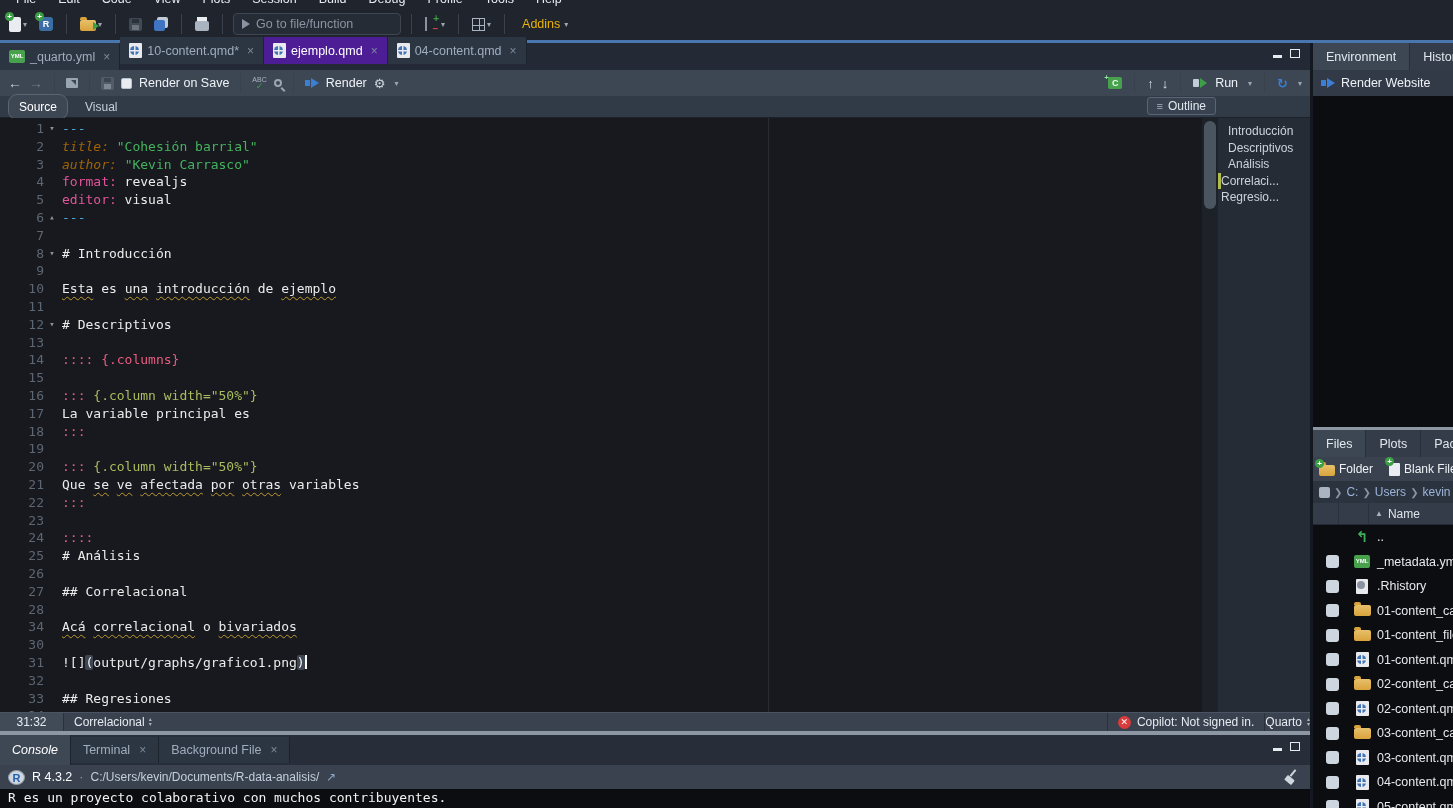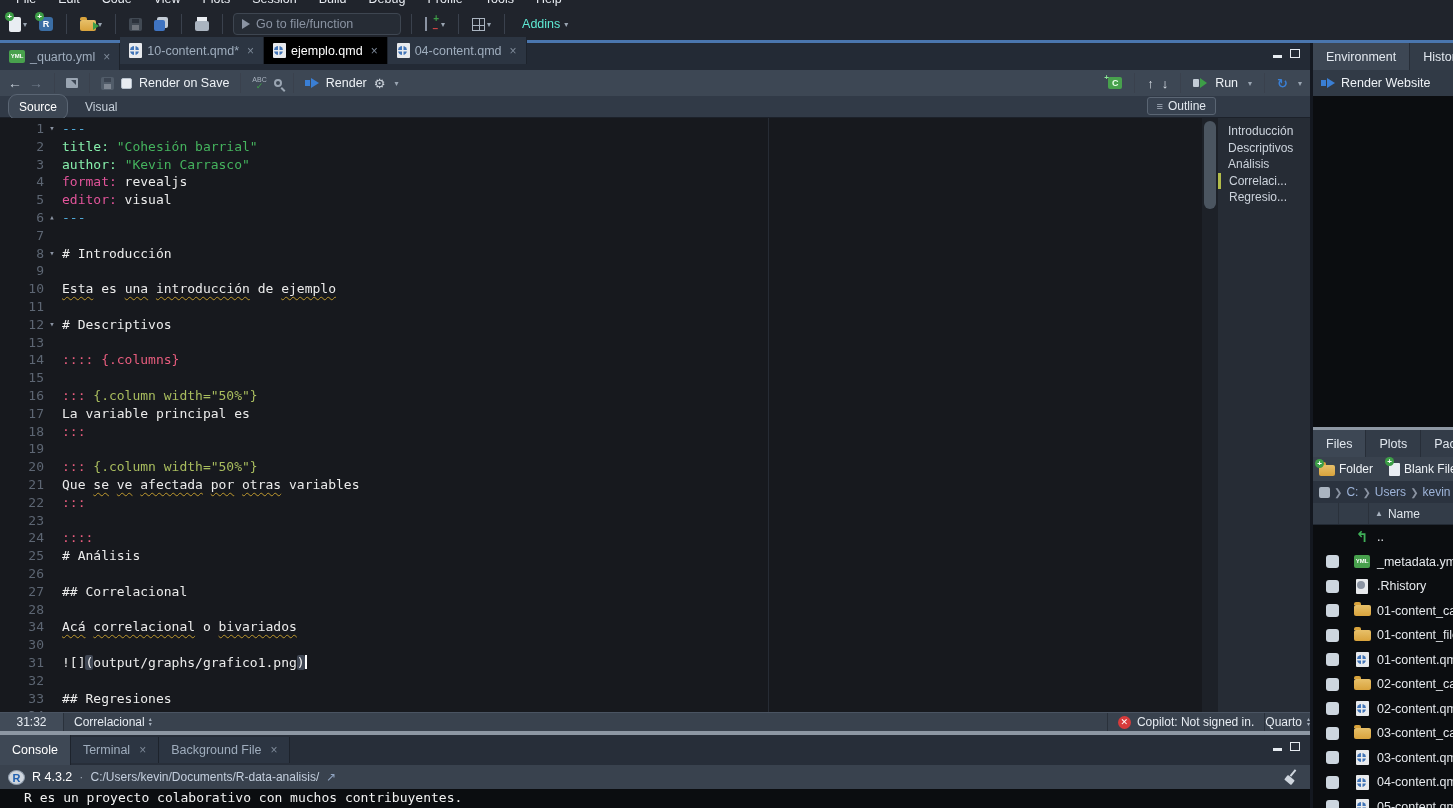--- a/index.html
+++ b/index.html
@@ -34,34 +34,34 @@
   .i-print::before { content:""; position:absolute; top:-4px; left:2px; width:10px; height:4px; background:#e9edf2; }
   .goto-box { display:flex; align-items:center; gap:6px; width:168px; height:22px; background:#262c35; border:1px solid #3e4651; border-radius:4px; padding:0 8px; }
   .i-goto-arrow { width:0; height:0; border-left:8px solid #8a93a2; border-top:5px solid transparent; border-bottom:5px solid transparent; }
   .goto-ph { font-size:12.5px; color:#8a93a2; white-space:nowrap; }
   .i-git { position:relative; width:14px; height:14px; border-left:2px solid #8a93a2; }
   .i-git::before { content:"+"; position:absolute; top:-4px; right:0; color:#3d9e47; font-weight:bold; font-size:10px; }
   .i-git::after { content:"–"; position:absolute; bottom:-3px; right:1px; color:#cf4545; font-weight:bold; font-size:10px; }
   .i-panes { width:13px; height:13px; border:1px solid #aab4c0; background:
       linear-gradient(#aab4c0,#aab4c0) 6px 0/1px 100% no-repeat,
       linear-gradient(#aab4c0,#aab4c0) 0 6px/100% 1px no-repeat; }
-  .addins-label { font-size:12.5px; color:#5eead4; margin:0 2px 0 4px; }
+  .addins-label { font-size:12.5px; color:#eab308; margin:0 2px 0 4px; }
   .blue-line { height:3px; background:#4a76ae; }
 
   
   .workspace { display:flex; height:765px; }
   .left-col { width:1310px; display:flex; flex-direction:column; }
   .vdiv { width:3px; background:#141820; }
   .right-col { width:140px; display:flex; flex-direction:column; background:#0b0d10; }
 
   
   .tabbar { height:27px; background:#232a35; display:flex; align-items:flex-end; position:relative; }
   .etab { height:27px; display:inline-flex; align-items:center; gap:5px; padding:0 9px; font-size:12.5px;
           background:#2c3542; color:#9fadbd; border-right:1px solid #1d232c; cursor:default; }
-  .etab.active { background:#000000; color:#fff; }
+  .etab.active { background:#4c1d95; color:#fff; }
   .tab-x { color:#7e8a99; font-size:12px; margin-left:3px; }
   .winbtns { position:absolute; right:10px; top:6px; display:flex; gap:8px; align-items:center; }
   .i-min { width:9px; height:3px; background:#e6ebf0; margin-top:6px; }
   .i-max { width:10px; height:9px; border:1.5px solid #e6ebf0; }
 
   
   .ed-toolbar { height:26px; background:#3d4754; display:flex; align-items:center; padding-left:8px; gap:7px; font-size:12.5px; position:relative; }
   .nav-arrow { font-size:14px; font-weight:bold; color:#c6cfd9; }
   .nav-arrow.dim { color:#717d8c; }
   .i-popout { position:relative; width:12px; height:10px; background:#9aa5b2; border-radius:1px; }
@@ -95,60 +95,60 @@
   .i-lines { font-size:11px; color:#aab4c0; }
 
   
   .editor { height:594px; display:flex; background:#17191e; position:relative; overflow:hidden; }
   .code-area { width:1202px; position:relative; overflow:hidden; font-family:"DejaVu Sans Mono",monospace; font-size:13px; line-height:17.8px; padding-top:2px; }
   .margin-line { position:absolute; left:768px; top:0; bottom:0; width:1px; background:#272c35; }
   .cl { display:flex; height:17.8px; white-space:pre; }
   .gut { width:44px; text-align:right; color:#5d6673; flex-shrink:0; }
   .fold { width:16px; text-align:center; color:#8a93a2; font-size:9px; line-height:17.8px; flex-shrink:0; }
   .codeln { padding-left:2px; }
-  .s-cy { color:#4fa7d5; } .s-kp { color:#86efac; } .s-kk { color:#e2549a; }
+  .s-cy { color:#4fa7d5; } .s-kp { color:#a16207;font-style:italic; } .s-kk { color:#e2549a; }
   .s-st { color:#45b35e; } .s-fe { color:#e85d7e; } .s-at { color:#a9bd5e; }
   .s-pl { color:#ececec; }
   .s-mi { color:#ececec; text-decoration:underline; text-decoration-style:wavy; text-decoration-color:#c09a2e; text-decoration-thickness:1px; text-underline-offset:3px; }
   .s-br { color:#f2f2f2; background:#3f4653; border-radius:2px; }
   .caret-bar { display:inline-block; width:2px; height:14px; background:#fff; vertical-align:-2px; }
   .ed-scroll { width:16px; background:#1d2128; position:relative; }
   .ed-thumb { position:absolute; top:3px; left:2px; width:12px; height:88px; background:#4b5560; border-radius:6px; }
   .outline-panel { width:92px; background:#262c35; padding-top:5px; font-size:12px; color:#ccd3dc; }
   .out-item { height:16.5px; line-height:16.5px; padding-left:7px; border-left:3px solid transparent; white-space:nowrap; overflow:hidden; }
-  .out-item.ind { padding-left:8px; }
+  .out-item.ind { padding-left:0; }
   .out-item.cur { border-left-color:#b2bc4a; }
 
   
   .ed-status { height:19px; background:#39424e; display:flex; align-items:center; font-size:12px; color:#e6ebf1; border-top:1px solid #4a5462; }
   .pos-box { width:64px; text-align:center; border-right:1px solid #2a313b; background:#414b58; height:100%; line-height:18px; }
   .scope { margin-left:10px; display:flex; align-items:center; gap:4px; }
   .spin { display:inline-flex; flex-direction:column; font-size:6px; line-height:5px; color:#a8b2bf; }
   .status-right { margin-left:auto; display:flex; align-items:center; height:100%; }
   .copilot { display:flex; align-items:center; gap:6px; padding:0 10px; border-left:1px solid #2a313b; height:100%; }
   .i-copx { width:13px; height:13px; background:#d83b3b; border-radius:50%; color:#fff; font-size:9px; font-weight:bold; text-align:center; line-height:13px; }
   .qmode { display:flex; align-items:center; gap:5px; padding:0 0; border-left:1px solid #2a313b; height:100%; }
 
   .hsplit { height:4px; background:#8d97a3; }
 
   
   .ctabs { height:30px; background:#272e39; display:flex; align-items:flex-end; position:relative; }
   .ctab { height:26px; display:inline-flex; align-items:center; gap:6px; padding:0 12px; font-size:12.5px; color:#9fadbd; background:#2c3542; border-right:1px solid #1d232c; }
-  .ctab.active { background:#3e4855; color:#fff; height:30px; }
+  .ctab.active { background:#3e4855; color:#fff; height:30px;font-style:italic; }
   .cwin { position:absolute; right:10px; top:7px; display:flex; gap:8px; }
   .cversion { height:24px; background:#39424e; display:flex; align-items:center; gap:7px; padding-left:8px; font-size:12.5px; position:relative; }
   .i-rlogo { width:17px; height:15px; border-radius:50%; background:#cfd6de; color:#2060b0; font-weight:bold; font-size:11px; text-align:center; line-height:15px; border:1px solid #8e9bab; }
   .rver { color:#fff; }
   .rdot { color:#9aa5b2; }
   .rpath { color:#c3cedd; font-size:12px; }
   .i-goarrow { color:#8fa3c0; font-size:12px; }
   .i-broom { position:absolute; right:12px; top:4px; width:14px; height:14px; }
   .i-broom::before { content:""; position:absolute; left:8px; top:0; width:2px; height:8px; background:#cfd6de; transform:rotate(40deg); }
   .i-broom::after { content:""; position:absolute; left:1px; bottom:0; width:9px; height:6px; background:#cfd6de; transform:rotate(40deg); border-radius:1px; }
-  .cbody { flex:1; background:#0b0d10; overflow:hidden; font-family:"DejaVu Sans Mono",monospace; font-size:13px; line-height:17px; color:#f2f2f2; padding-left:24px; }
+  .cbody { flex:1; background:#0b0d10; overflow:hidden; font-family:"DejaVu Sans Mono",monospace; font-size:13px; line-height:17px; color:#f2f2f2; padding-left:8px; }
   .cline { white-space:pre; }
 
   
   .rtabs { height:27px; background:#333c48; display:flex; align-items:center; font-size:12.5px; color:#e2e8ef; }
   .rtab { padding:0 13px; height:100%; display:flex; align-items:center; border-right:1px solid #272e38; white-space:nowrap; }
   .rtab.active { background:#3d4754; }
   .rtoolbar { height:26px; background:#313a46; display:flex; align-items:center; gap:6px; padding-left:8px; font-size:12.5px; color:#eef2f6; white-space:nowrap; }
   .build-body { height:331px; background:#0b0d10; }
   .ftoolbar { height:24px; background:#39424e; display:flex; align-items:center; gap:5px; padding-left:6px; font-size:12px; color:#eef2f6; white-space:nowrap; overflow:hidden; }
   .fbtn { display:inline-flex; align-items:center; gap:4px; }

